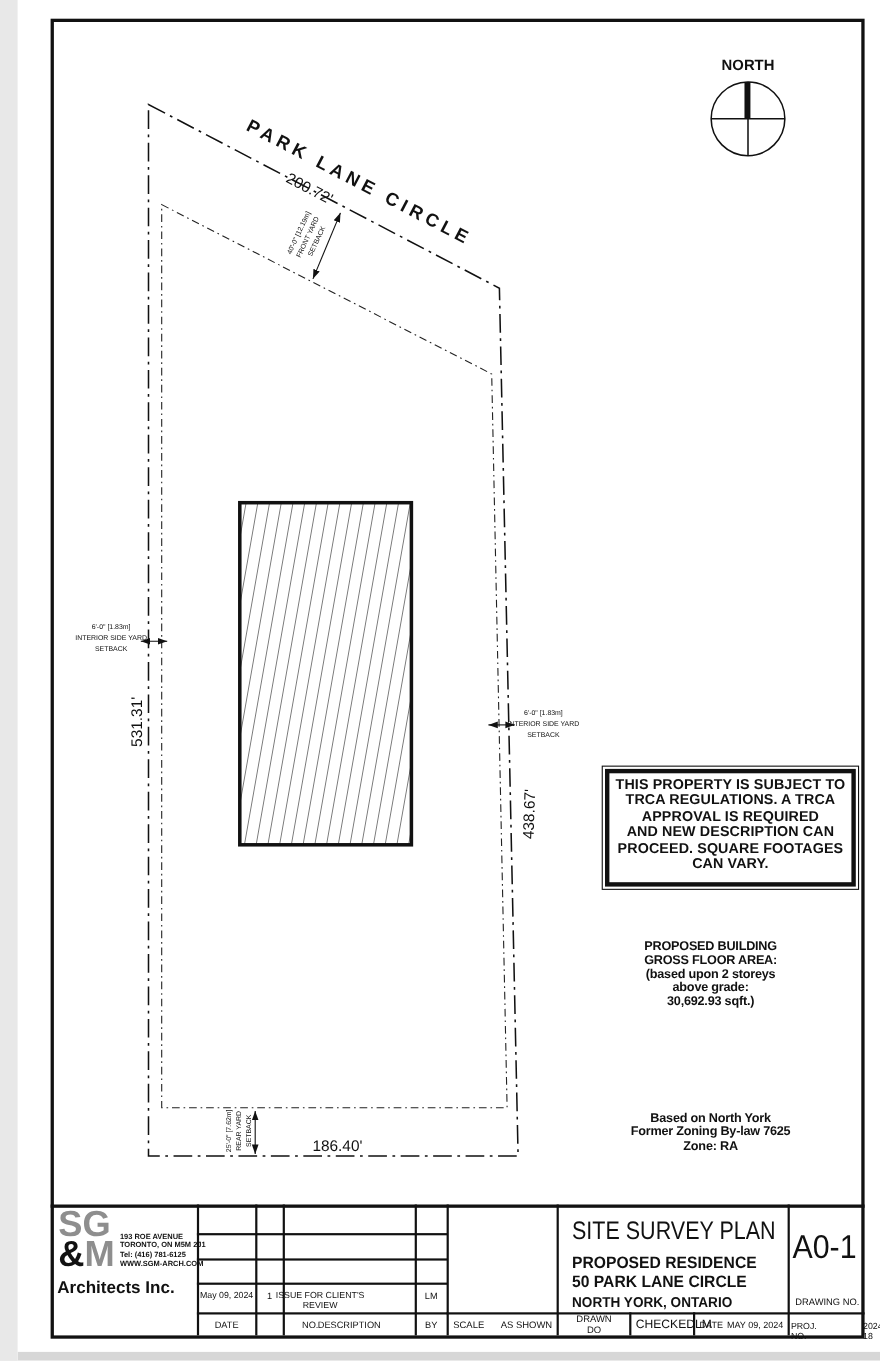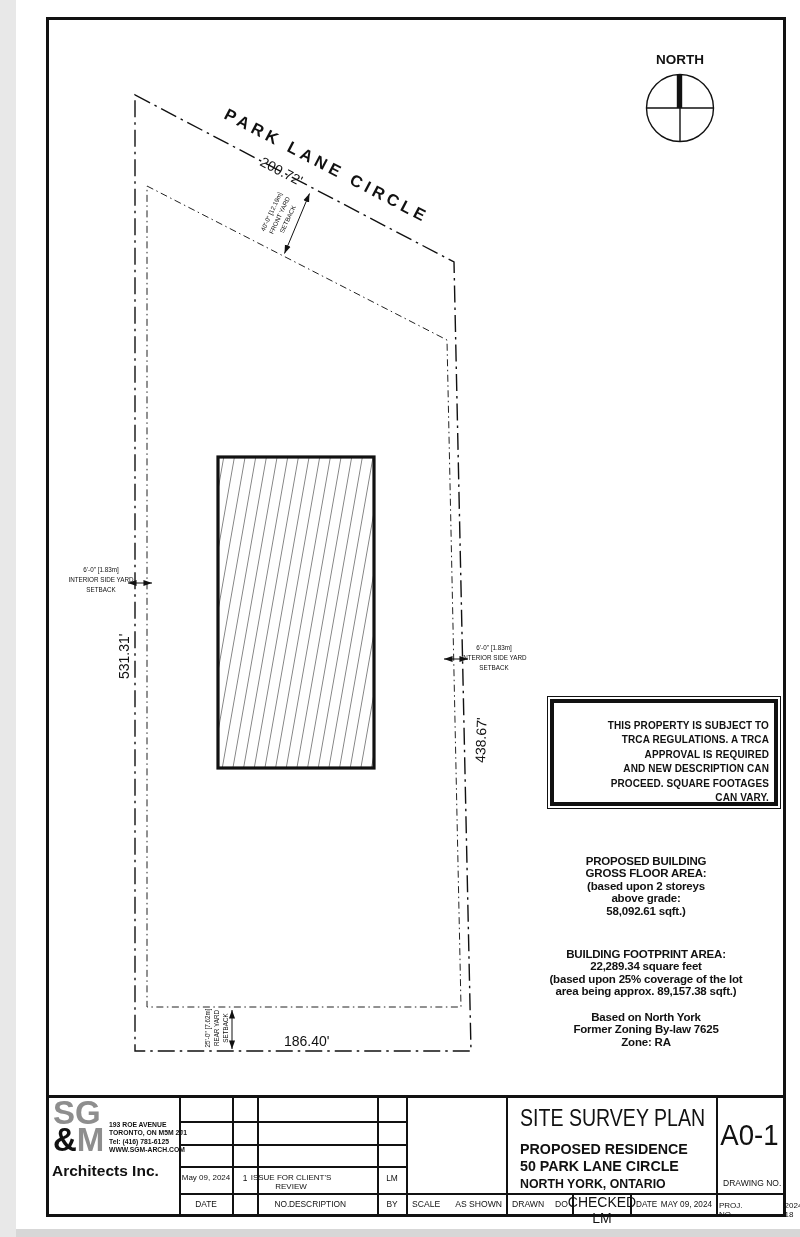--- a/index.html
+++ b/index.html
@@ -10,22 +10,22 @@
               border:3px solid #111;box-sizing:border-box;}
   .edge-shadow-r{position:absolute;right:0;top:0;width:7px;height:1237px;background:#d7d7d7;}
   .edge-shadow-b{position:absolute;left:0;bottom:0;width:800px;height:8px;background:#d7d7d7;}
   svg{position:absolute;left:0;top:0;}
   svg text{fill:#111;}
   .note{position:absolute;font-weight:bold;text-align:center;font-size:11.5px;
         line-height:12.4px;letter-spacing:-0.2px;}
   .trca-outer{position:absolute;left:531px;top:696px;width:234px;height:113px;
               border:1.5px solid #111;padding:2px;box-sizing:border-box;}
   .trca-inner{border:4px solid #111;height:100%;box-sizing:border-box;
-              padding:16px 5px;font-weight:bold;font-size:10px;line-height:14.4px;
-              letter-spacing:0.1px;text-align:right;}
+              padding:3px 5px;font-weight:bold;font-size:13px;line-height:14.4px;
+              letter-spacing:0.1px;text-align:center;}
   .tb-cellrow{position:absolute;display:flex;justify-content:space-between;
               align-items:center;font-size:8.6px;box-sizing:border-box;padding:0 4px;}
   .wm{position:absolute;left:243px;top:1188px;width:360px;font-size:12.5px;font-weight:bold;
       color:rgba(150,150,150,0.55);white-space:nowrap;z-index:6;}
   .logo{position:absolute;left:37px;top:1099px;font-weight:800;font-size:33px;
         line-height:27px;color:#8e8e8e;letter-spacing:0px;}
   .logo .amp{color:#111;}
   .addr{position:absolute;left:93px;top:1121px;font-size:6.8px;font-weight:bold;line-height:8.4px;}
   .firmname{position:absolute;left:36px;top:1162px;font-size:15.5px;font-weight:bold;}
   .proj-title{position:absolute;left:504px;top:1105px;font-size:23px;font-weight:400;
@@ -117,29 +117,23 @@
       <div>PROCEED. SQUARE FOOTAGES</div>
       <div>CAN VARY.</div>
     </div>
   </div>
 
   <div class="note" style="left:510px;top:855px;width:240px;">
     <div>PROPOSED BUILDING</div>
     <div>GROSS FLOOR AREA:</div>
     <div>(based upon 2 storeys</div>
     <div>above grade:</div>
-    <div>58,092.61 sqft.)</div>
-  </div>
-
-  <div class="note" style="left:505px;top:948px;width:250px;">
-    <div>BUILDING FOOTPRINT  AREA:</div>
-    <div>22,289.34 square feet</div>
-    <div>(based upon 25% coverage of the lot</div>
-    <div>area being approx. 89,157.38 sqft.)</div>
-  </div>
+    <div>30,692.93 sqft.)</div>
+  </div>
+
 
   <div class="note" style="left:510px;top:1011px;width:240px;">
     <div>Based on North York</div>
     <div>Former Zoning By-law 7625</div>
     <div>Zone: RA</div>
   </div>
 
   <div class="line" style="left:30px;top:1095px;width:740px;height:2.5px;"></div>
   <div class="line" style="left:163px;top:1095px;width:2px;height:119px;"></div>
   <div class="line" style="left:390px;top:1095px;width:2px;height:119px;"></div>
@@ -186,25 +180,25 @@
   <div class="proj-sub" style="top:1157px;">50 PARK LANE CIRCLE</div>
   <div class="proj-sub" style="top:1176px;font-size:13px;">NORTH YORK, ONTARIO</div>
 
   <div class="dwgno">A0-1</div>
   <div class="dwgno-label">DRAWING NO.</div>
 
   <div class="tb-cellrow" style="left:392px;top:1194px;width:98px;height:20px;">
     <span>SCALE</span>
     <span>AS SHOWN</span>
   </div>
-  <div class="tb-cellrow" style="left:492px;top:1194px;width:64px;height:20px;">
+  <div class="tb-cellrow" style="left:492px;top:1194px;width:64px;height:20px;flex-direction:column;">
     <span>DRAWN</span>
     <span>DO</span>
   </div>
-  <div class="tb-cellrow" style="left:558px;top:1194px;width:56px;height:20px;font-size:14px;flex-direction:column;">
+  <div class="tb-cellrow" style="left:558px;top:1194px;width:56px;height:20px;font-size:11px;">
     <span>CHECKED</span>
     <span>LM</span>
   </div>
   <div class="tb-cellrow" style="left:616px;top:1194px;width:84px;height:20px;font-size:8.2px;">
     <span>DATE</span>
     <span>MAY 09, 2024</span>
   </div>
   <div class="tb-cellrow" style="left:701px;top:1194px;width:66px;height:20px;font-size:8px;padding:16px 2px;gap:42px;">
     <span>PROJ. NO.</span>
     <span>2024-18</span>

